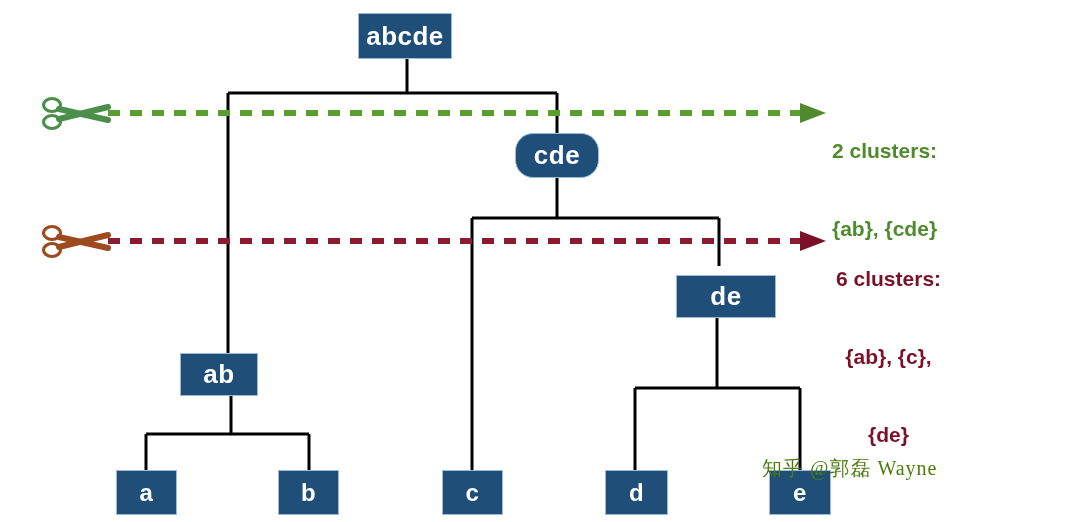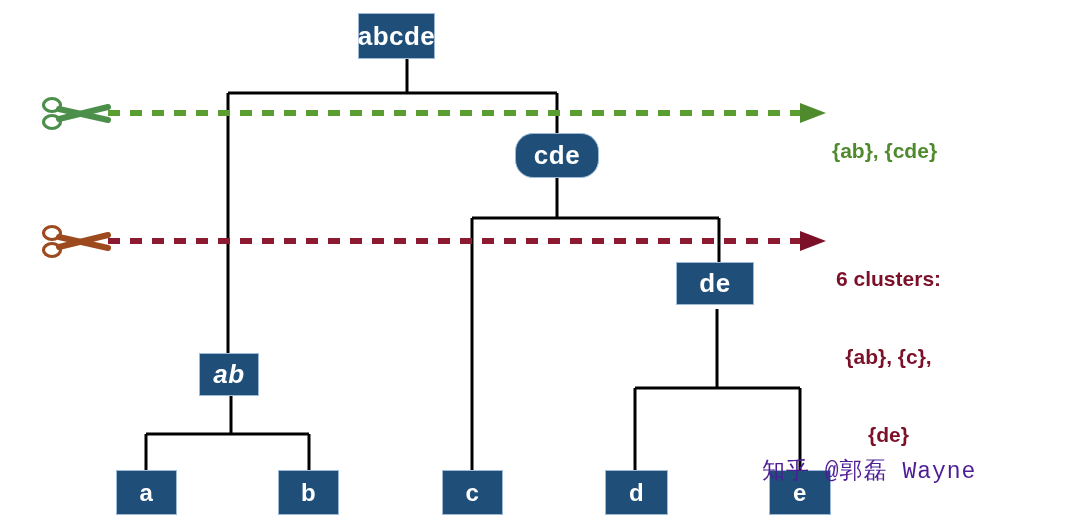--- a/index.html
+++ b/index.html
@@ -42,26 +42,26 @@
     font-size: 21px;
     font-weight: bold;
     line-height: 1.24;
     z-index: 5;
     white-space: pre;
   }
   .cut-label-2 { color: #4f8a2d; text-align: left; }
   .cut-label-3 { color: #7b1028; text-align: center; }
   .watermark {
     position: absolute;
-    color: #4c1d95;
-    font-size: 23px;
+    color: #4d7c0f;
+    font-size: 20px;
     letter-spacing: 1px;
     z-index: 6;
     white-space: nowrap;
-    font-family: Liberation Mono, monospace;
+    font-family: Liberation Serif, serif;
   }
 </style>
 </head>
 <body>
 
 <div id="canvas">
 
   <svg id="tree-svg" viewBox="0 0 1080 522" xmlns="http://www.w3.org/2000/svg">
 
     <g stroke="#000000" stroke-width="3" fill="none">
@@ -110,33 +110,33 @@
     </g>
 
     <g transform="translate(42,226)" fill="none" stroke="#9c4a1e" stroke-width="3.2">
       <ellipse cx="10" cy="7" rx="8.5" ry="6.5"></ellipse>
       <ellipse cx="10" cy="24" rx="8.5" ry="6.5"></ellipse>
       <path d="M 17 11 L 66 22" stroke-width="6" stroke-linecap="round"></path>
       <path d="M 17 21 L 66 9" stroke-width="6" stroke-linecap="round"></path>
     </g>
   </svg>
 
-  <div class="node-box node-internal" style="left:358px; top:13px; width:77px; height:46px;">
+  <div class="node-box node-internal" style="left:358px; top:13px; width:94px; height:46px;">
     <span>abcde</span>
   </div>
 
   <div class="node-box node-internal" style="left:515px; top:133px; width:84px; height:45px;border-radius:18px;">
     <span>cde</span>
   </div>
 
-  <div class="node-box node-internal" style="left:676px; top:262px; width:78px; height:43px;">
+  <div class="node-box node-internal" style="left:676px; top:275px; width:100px; height:43px;">
     <span>de</span>
   </div>
 
-  <div class="node-box node-internal" style="left:199px; top:353px; width:60px; height:43px;font-style:italic;">
+  <div class="node-box node-internal" style="left:180px; top:353px; width:78px; height:43px;">
     <span>ab</span>
   </div>
 
   <div class="node-box node-leaf" style="left:116px; top:470px; width:61px; height:45px;">
     <span>a</span>
   </div>
 
   <div class="node-box node-leaf" style="left:278px; top:470px; width:61px; height:45px;">
     <span>b</span>
   </div>
@@ -147,20 +147,21 @@
 
   <div class="node-box node-leaf" style="left:605px; top:470px; width:63px; height:45px;">
     <span>d</span>
   </div>
 
   <div class="node-box node-leaf" style="left:769px; top:470px; width:62px; height:45px;">
     <span>e</span>
   </div>
 
   <div class="cut-label cut-label-2" style="left:832px; top:86px;">
+    <div>2 clusters:</div>
     <div>{ab}, {cde}</div>
   </div>
 
   <div class="cut-label cut-label-3" style="left:836px; top:214px;">
     <div>6 clusters:</div>
     <div>{ab}, {c},</div>
     <div>{de}</div>
   </div>
 
   <div class="watermark" style="left:762px; top:455px;">知乎 @郭磊 Wayne</div>

